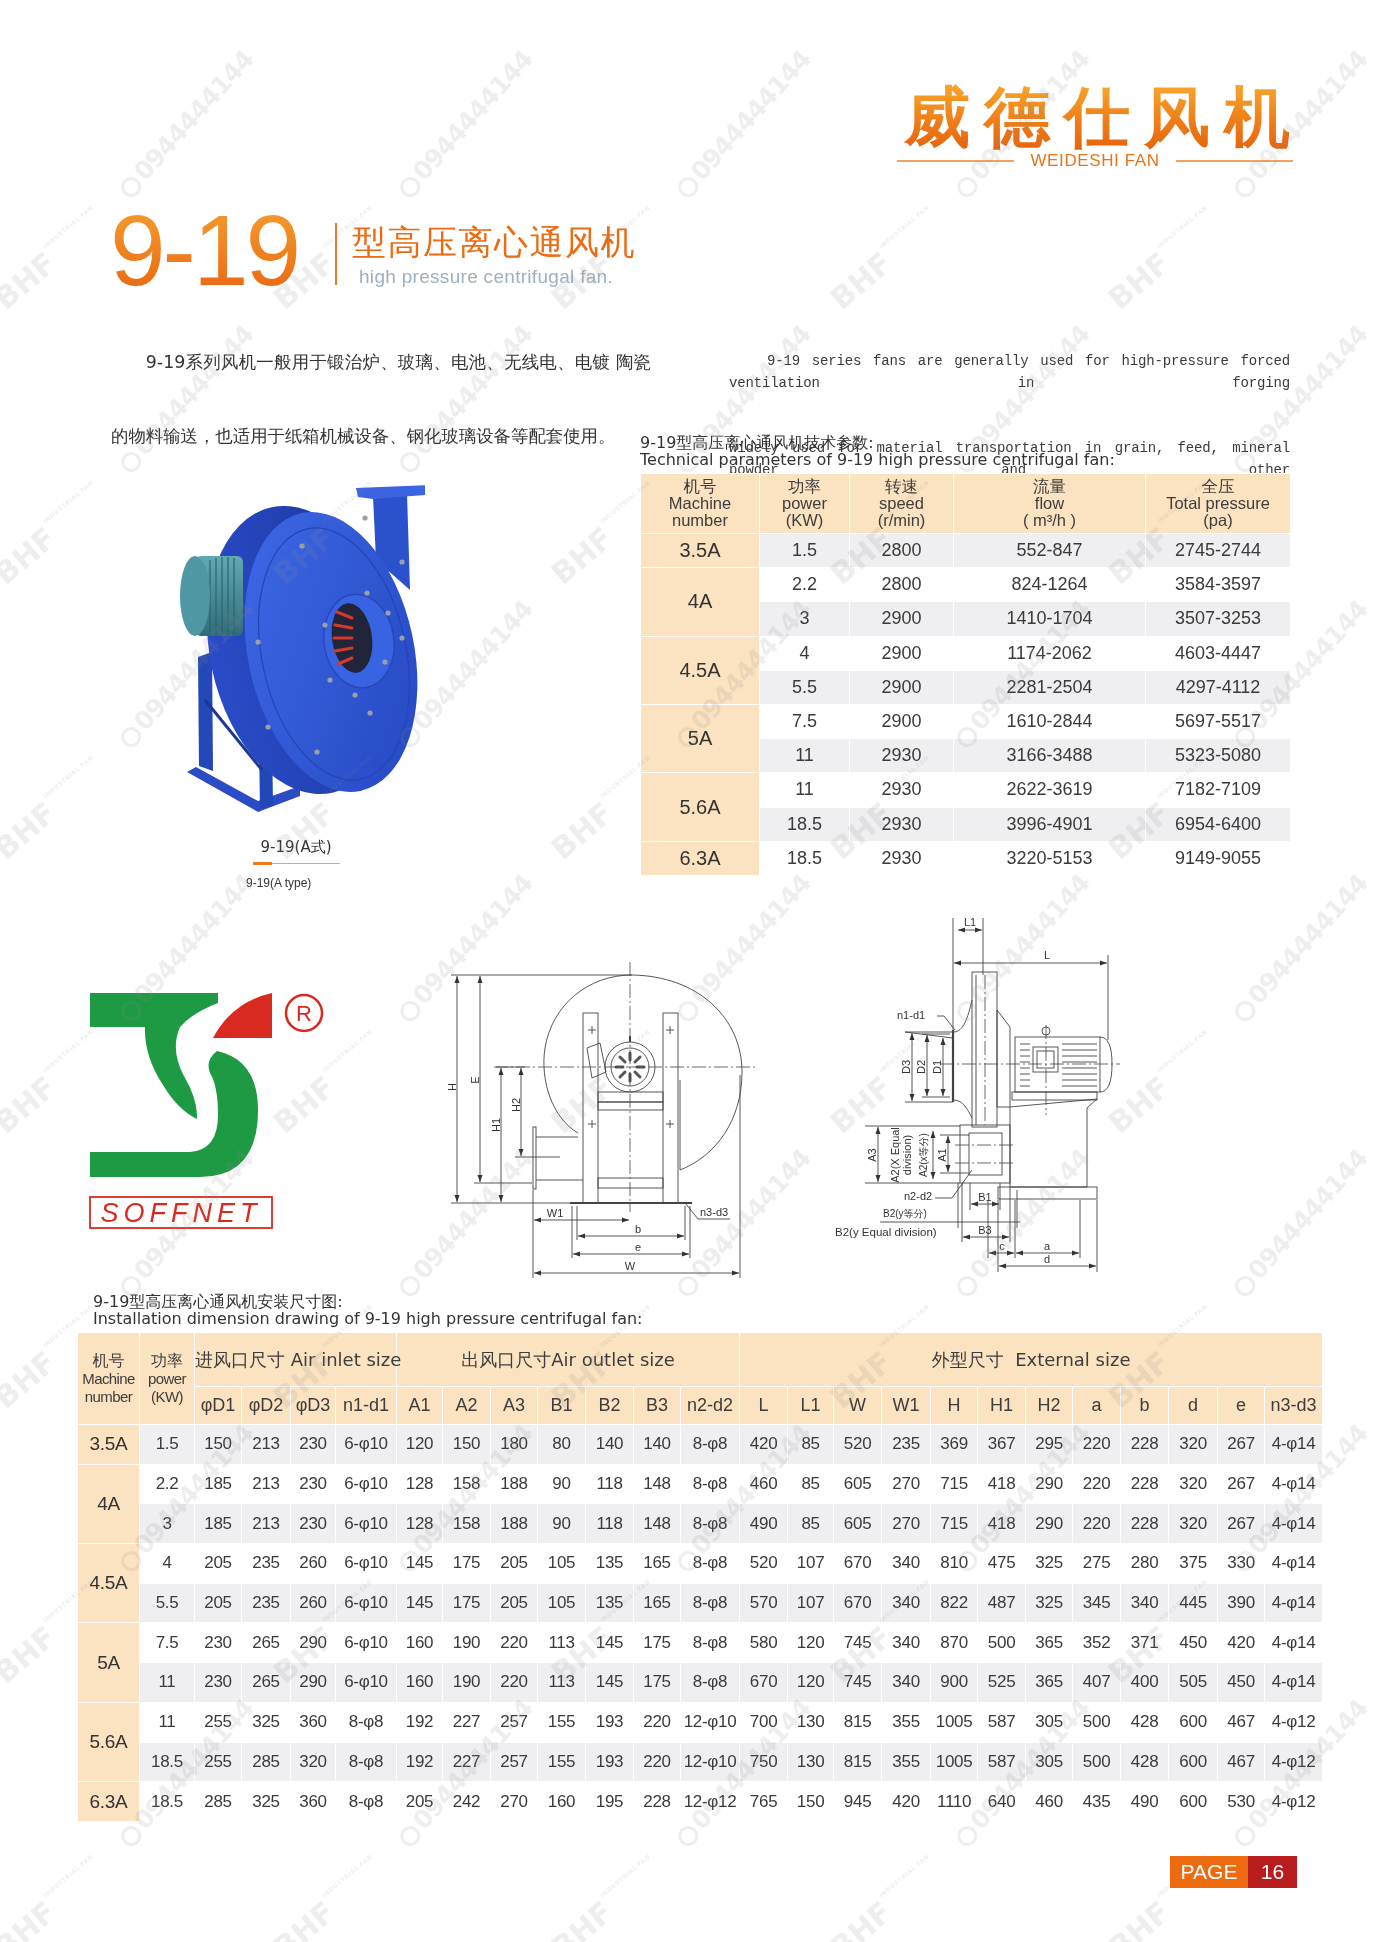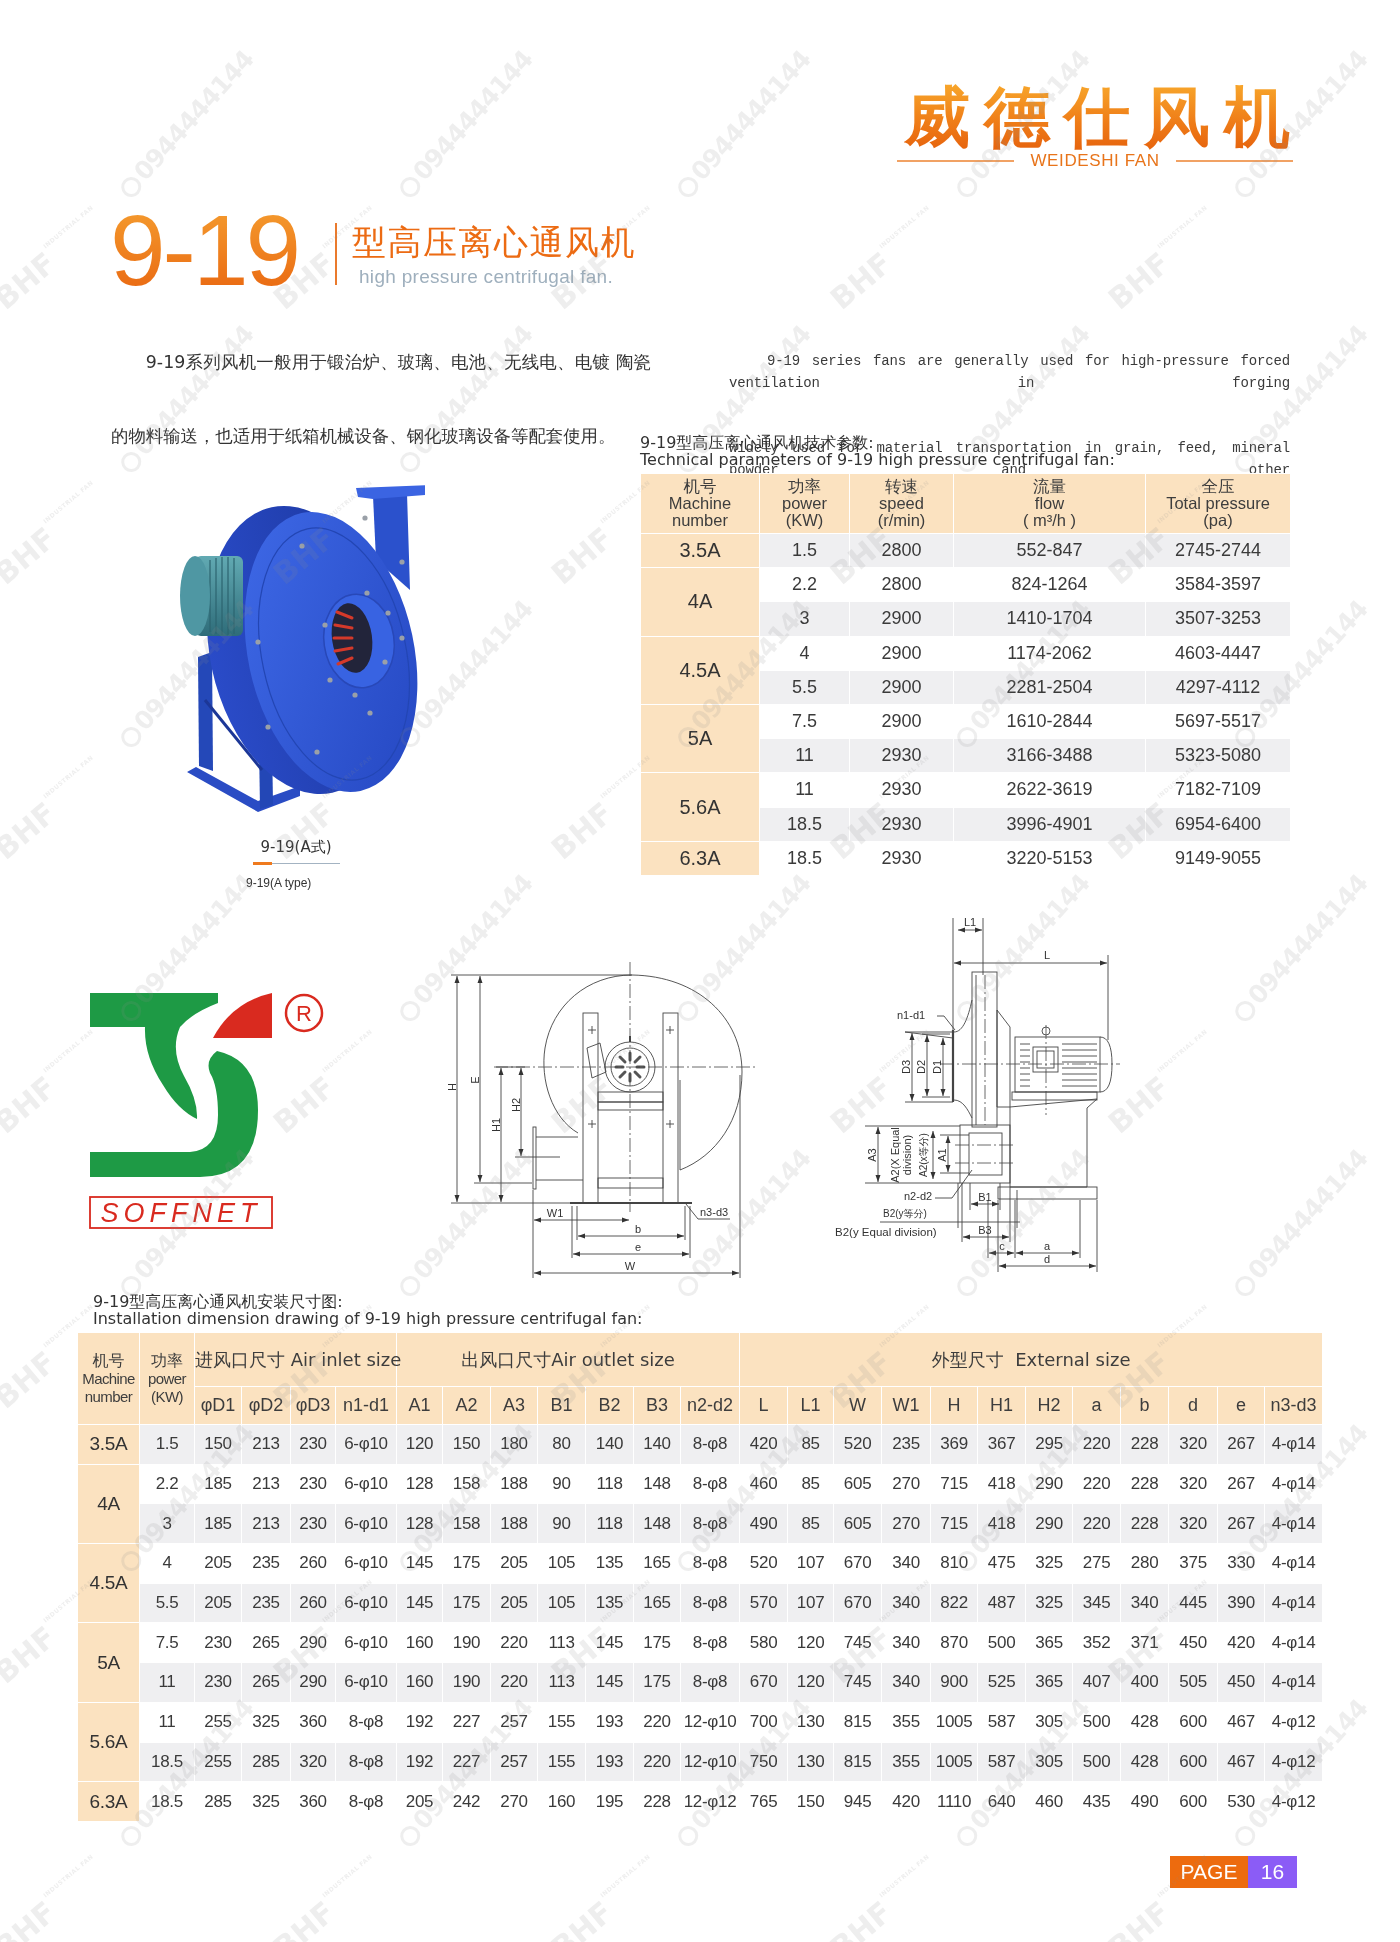--- a/index.html
+++ b/index.html
@@ -55,21 +55,21 @@
 .it th{background:#fbe2c0;font-weight:normal;color:#3d3d3d;font-size:18px;line-height:19px;}
 .it th.small{font-size:15px;line-height:18px;letter-spacing:-0.6px;}
 .it th.small .cnl{font-size:16px;letter-spacing:0;}
 .it tbody tr{height:39.7px;}
 .it td{font-size:17px;color:#3a3a3a;background:#fff;letter-spacing:-0.3px;}
 .it tr.gy td{background:#efeff1;}
 .it td.m{font-size:19px;}
 
 
 .pg-label{left:1170px;top:1856px;width:78px;height:32px;line-height:32px;background:#ed6b0e;color:#fff;font-size:21px;text-align:center;}
-.pg-num{left:1248px;top:1856px;width:49px;height:32px;line-height:32px;background:#8b5cf6;color:#fff;font-size:21px;text-align:center;}
+.pg-num{left:1248px;top:1856px;width:49px;height:32px;line-height:32px;background:#b91c1c;color:#fff;font-size:21px;text-align:center;}
 
 
 #watermarks{position:absolute;left:0;top:0;width:1400px;height:1942px;pointer-events:none;z-index:5;}
 .wm-phone{position:absolute;transform:translate(-50%,-50%) rotate(-48deg);font-family:"DejaVu Sans",sans-serif;font-weight:bold;font-size:25px;color:rgba(140,140,140,0.15);white-space:nowrap;letter-spacing:-1px;}
 .wm-phone .ic{display:inline-block;width:20px;height:20px;border:3px solid rgba(140,140,140,0.15);border-radius:50%;vertical-align:middle;margin-right:3px;box-sizing:border-box;}
 .wm-bhf{position:absolute;transform:translate(-50%,-50%) rotate(-40deg);font-family:"DejaVu Sans",sans-serif;font-weight:bold;font-size:30px;color:rgba(140,140,140,0.15);white-space:nowrap;}
 .wm-bhf .sub{font-size:6px;letter-spacing:0.5px;vertical-align:top;margin-left:2px;}
 svg text{font-family:"Liberation Sans",sans-serif;}
 </style>
 </head>

